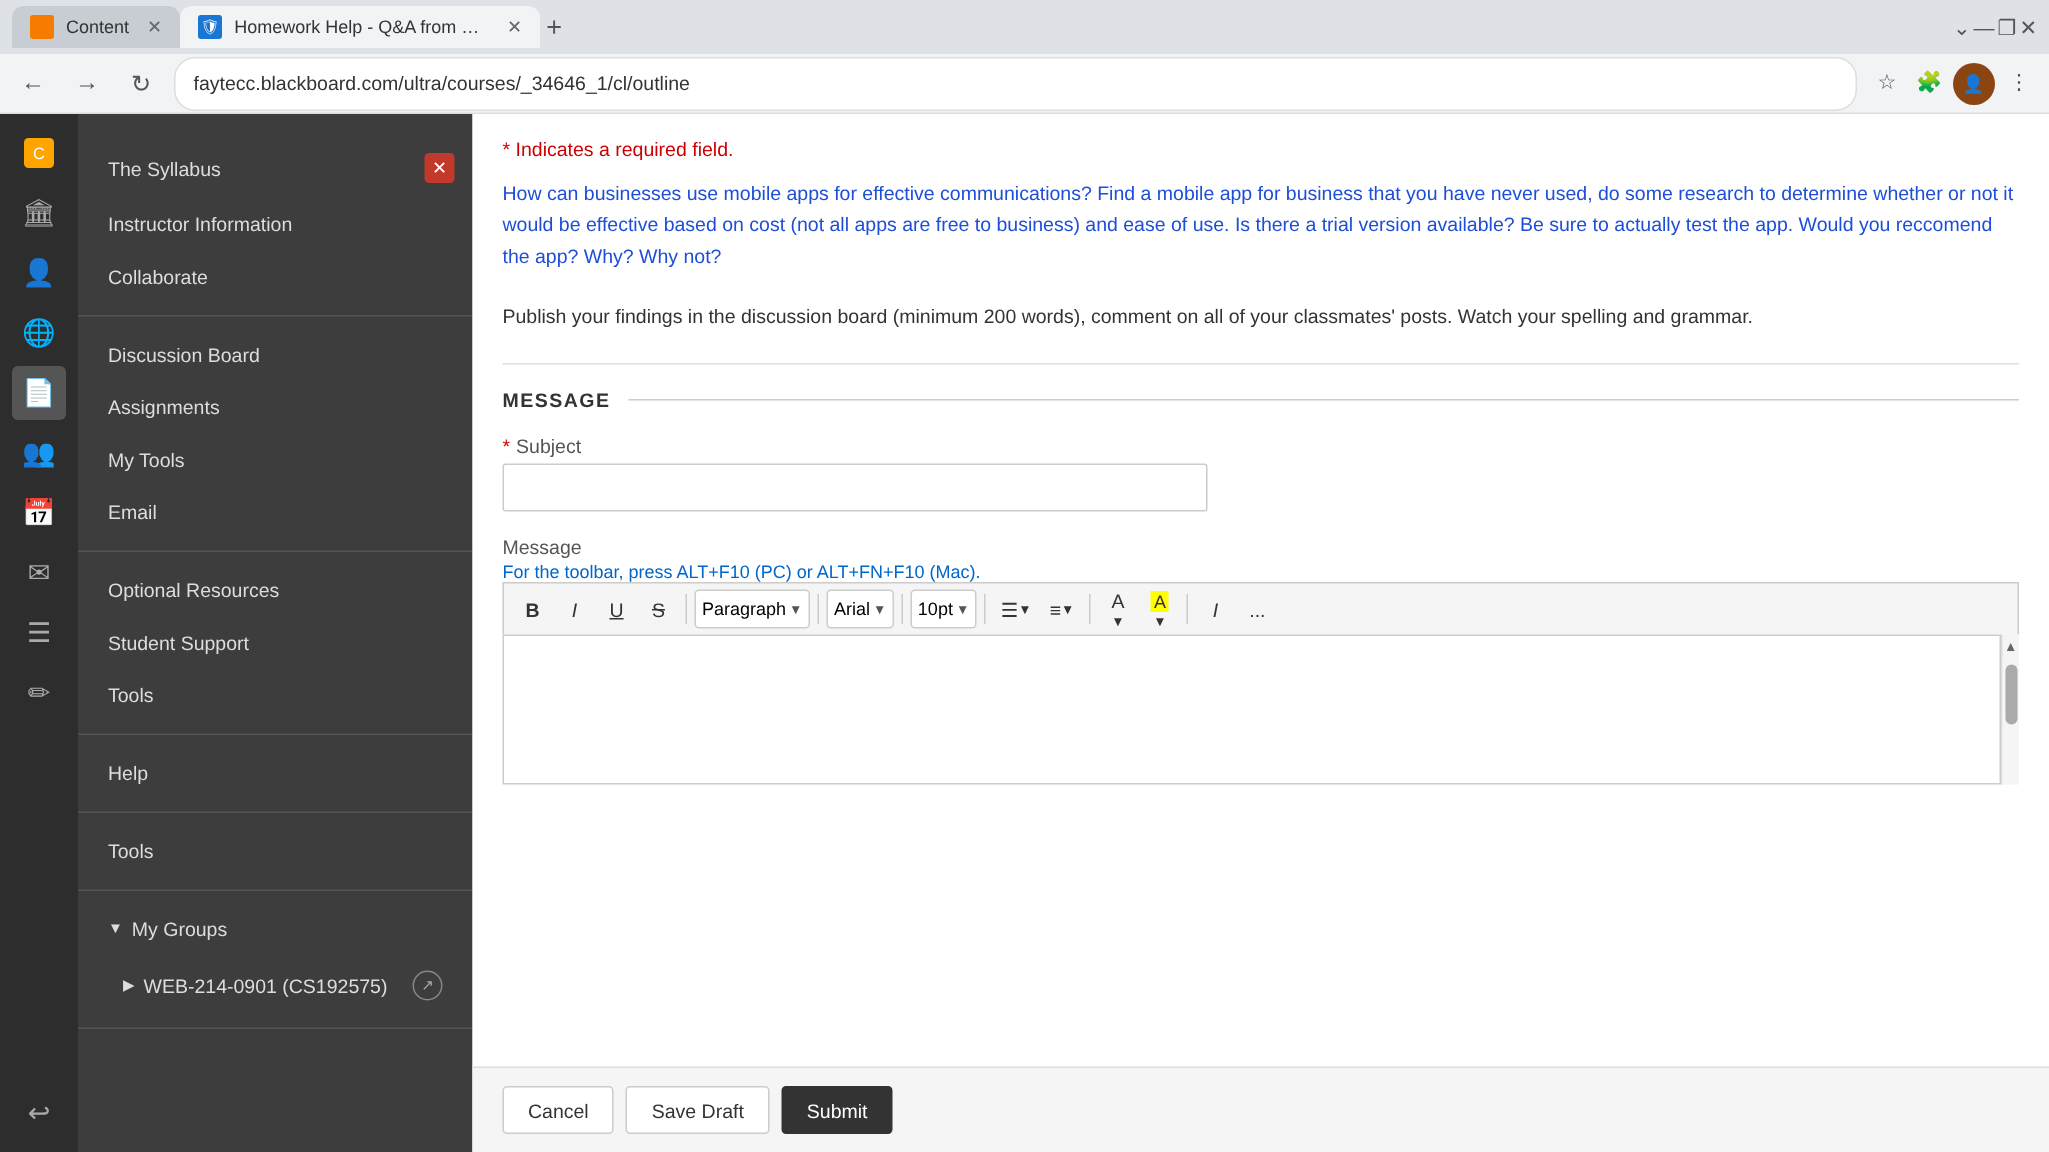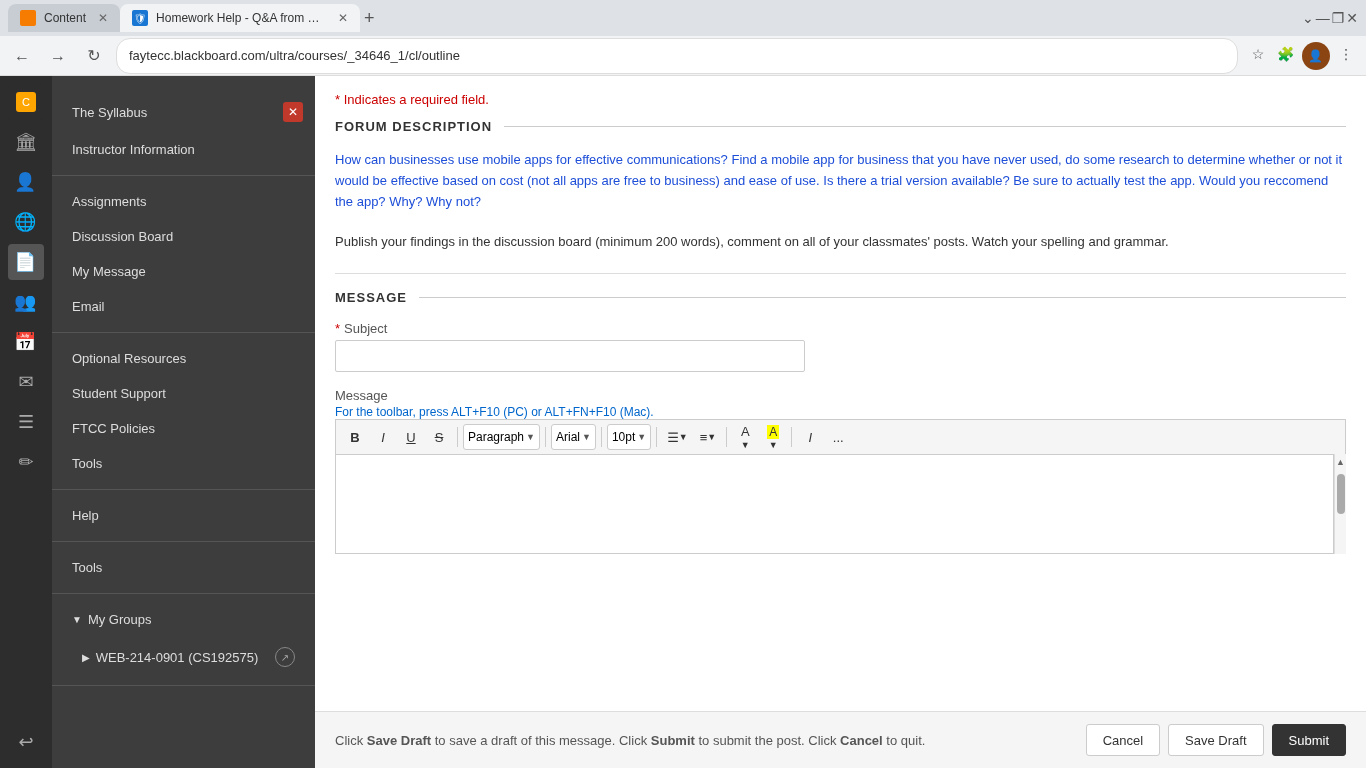--- a/index.html
+++ b/index.html
@@ -162,46 +162,46 @@
   <div class="nav-sidebar">
 
     <div class="nav-section">
       <div class="nav-item">
         <span>The Syllabus</span>
         <div class="nav-item-close">✕</div>
       </div>
       <div class="nav-item">
         <span>Instructor Information</span>
       </div>
-    </div>
-
-    <div class="nav-section">
+      <div class="nav-item">
+        <span>Collaborate</span>
+      </div>
+    </div>
+
+    <div class="nav-section">
+      <div class="nav-item">
+        <span>Discussion Board</span>
+      </div>
       <div class="nav-item">
         <span>Assignments</span>
       </div>
       <div class="nav-item">
-        <span>Discussion Board</span>
-      </div>
-      <div class="nav-item">
-        <span>My Message</span>
+        <span>My Tools</span>
       </div>
       <div class="nav-item">
         <span>Email</span>
       </div>
     </div>
 
     <div class="nav-section">
       <div class="nav-item">
         <span>Optional Resources</span>
       </div>
       <div class="nav-item">
         <span>Student Support</span>
-      </div>
-      <div class="nav-item">
-        <span>FTCC Policies</span>
       </div>
       <div class="nav-item">
         <span>Tools</span>
       </div>
     </div>
 
     <div class="nav-section">
       <div class="nav-item">
         <span>Help</span>
       </div>
@@ -227,24 +227,20 @@
   </div>
 
   <div class="main-content">
     <div class="content-area">
 
       <div class="required-note">
         <span class="required-star">*</span>
         <span> Indicates a required field.</span>
       </div>
 
-      <div class="section-header">
-        <span class="section-title">FORUM DESCRIPTION</span>
-        <div class="section-line"></div>
-      </div>
 
       <div style="margin-bottom:12px;">
         <p class="forum-description">How can businesses use mobile apps for effective communications? Find a mobile app for business that you have never used, do some research to determine whether or not it would be effective based on cost (not all apps are free to business) and ease of use. Is there a trial version available? Be sure to actually test the app.  Would you reccomend the app? Why? Why not?</p>
       </div>
       <div style="margin-bottom:12px;">
         <p class="publish-text">Publish your findings in the discussion board (minimum 200 words), comment on all of your classmates' posts. Watch your spelling and grammar.</p>
       </div>
 
       <div class="divider"></div>
 
@@ -320,29 +316,20 @@
               <div class="scroll-track-v">
                 <div class="scroll-thumb-v"></div>
               </div>
             </div>
           </div>
         </div>
       </div>
     </div>
 
     <div class="footer-bar">
-      <div class="footer-text">
-        <span>Click </span>
-        <strong>Save Draft</strong>
-        <span> to save a draft of this message. Click </span>
-        <strong>Submit</strong>
-        <span> to submit the post. Click </span>
-        <strong>Cancel</strong>
-        <span> to quit.</span>
-      </div>
       <div class="footer-btns">
         <button class="btn btn-cancel">Cancel</button>
         <button class="btn btn-save">Save Draft</button>
         <button class="btn btn-submit">Submit</button>
       </div>
     </div>
   </div>
 
 </div>
 

